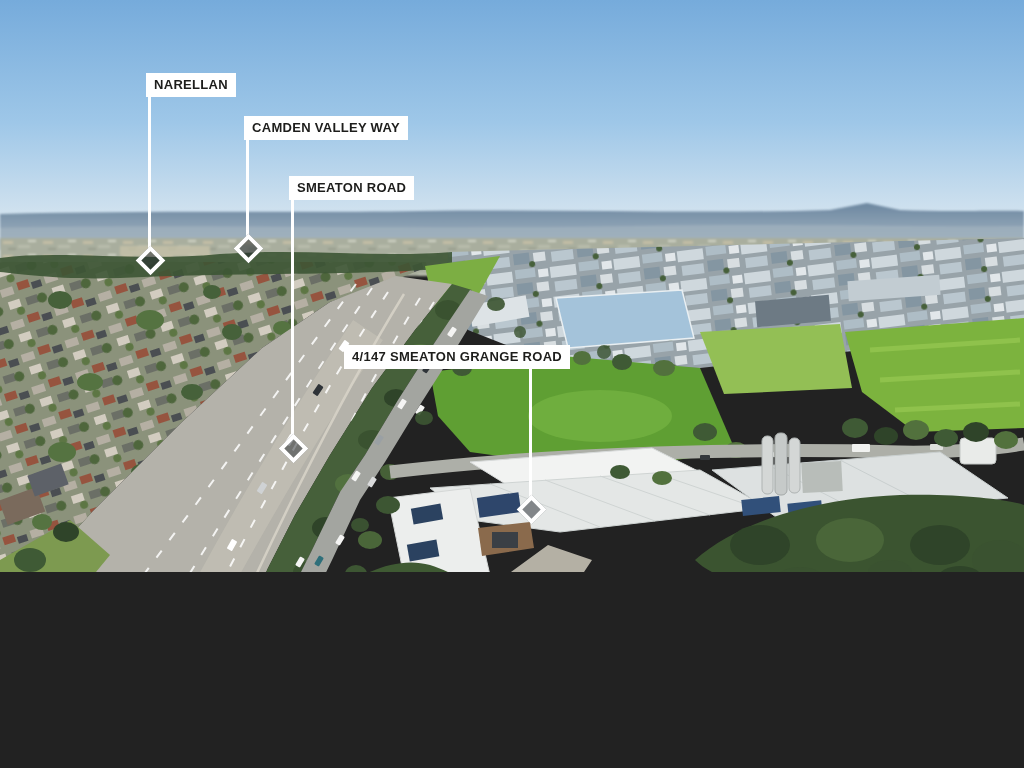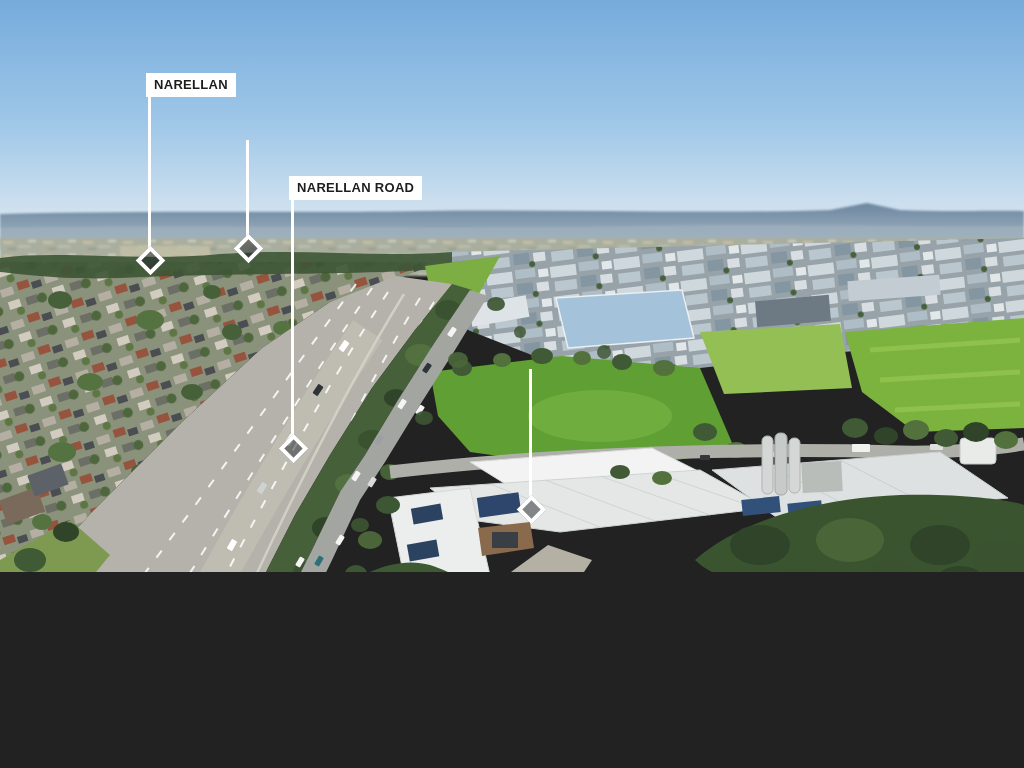--- a/index.html
+++ b/index.html
@@ -370,26 +370,28 @@
       <ellipse cx="14" cy="612" rx="14" ry="11" fill="#4a6639"></ellipse>
     </g>
   </svg>
 
   <div class="overlay">
 
     <div class="map-label" style="left:146px;top:73px;">NARELLAN</div>
     <div class="marker-line" style="left:148px;top:97px;height:153px;"></div>
     <div class="marker-diamond" style="left:140px;top:250px;"></div>
 
+    <div class="map-label" style="left:244px;top:116px;">CAMDEN VALLEY WAY</div>
     <div class="marker-line" style="left:246px;top:140px;height:98px;"></div>
     <div class="marker-diamond" style="left:238px;top:238px;"></div>
 
-    <div class="map-label" style="left:289px;top:176px;">NARELLAN ROAD</div>
+    <div class="map-label" style="left:289px;top:176px;">SMEATON ROAD</div>
     <div class="marker-line" style="left:291px;top:200px;height:238px;"></div>
     <div class="marker-diamond" style="left:283px;top:438px;"></div>
 
+    <div class="map-label" style="left:344px;top:345px;">4/147 SMEATON GRANGE ROAD</div>
     <div class="marker-line" style="left:529px;top:369px;height:130px;"></div>
     <div class="marker-diamond" style="left:521px;top:499px;"></div>
 
     <div class="logo-main">Inglis</div>
     <div class="logo-sub">Commercial</div>
   </div>
 </div>
 
 </body></html>

